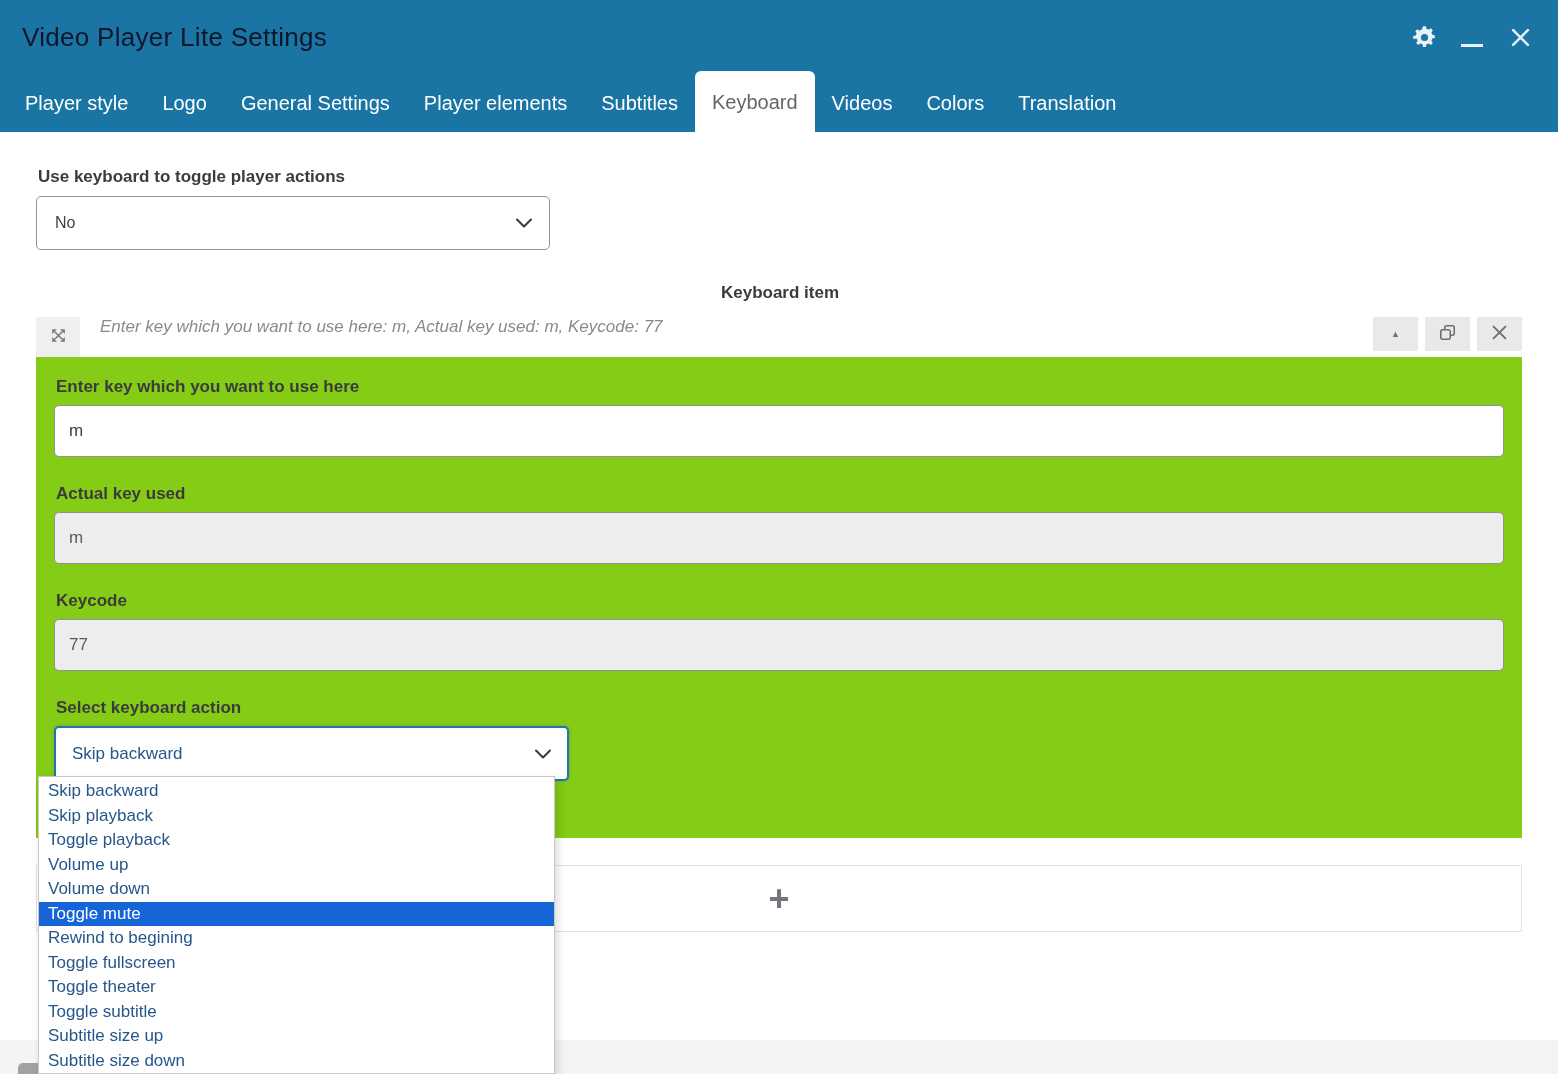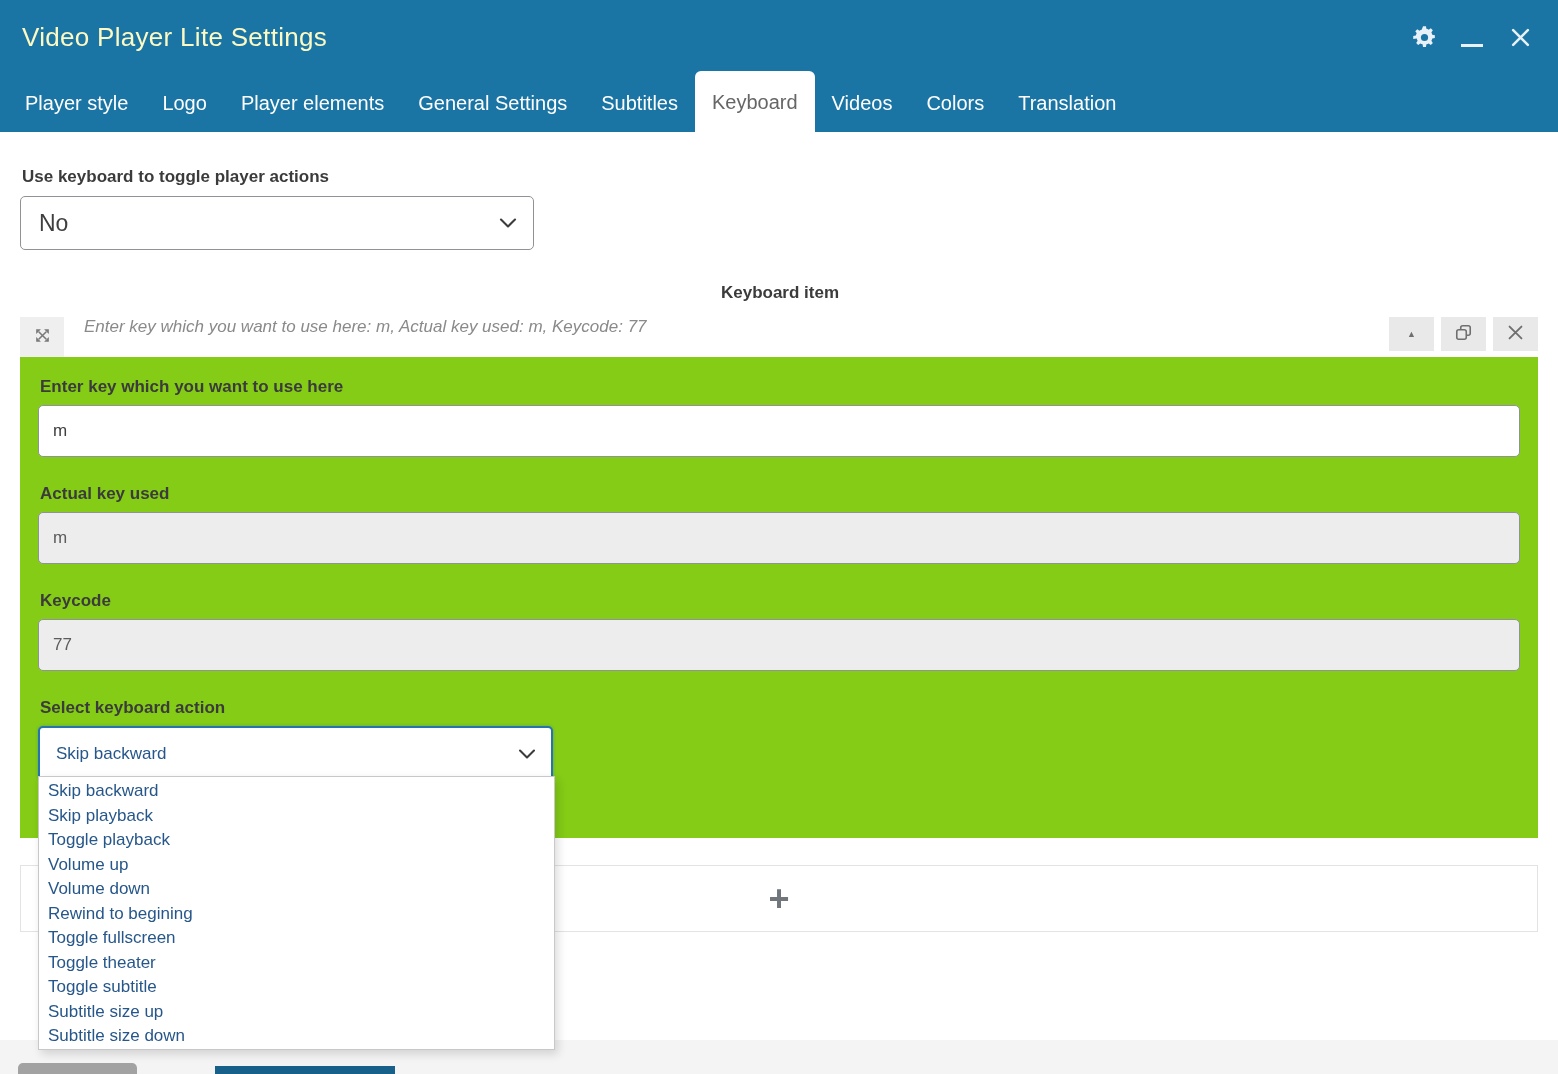--- a/index.html
+++ b/index.html
@@ -11,47 +11,47 @@
     font-family: "Liberation Sans", sans-serif;
     color: #3b3b3b;
   }
 
   
   .topbar { background: #1a75a5; }
   .titlebar {
     display: flex; justify-content: space-between; align-items: center;
     height: 74px; padding: 0 24px 0 22px;
   }
-  .app-title { color: #fef9c3; font-size: 26px; font-weight: 400; letter-spacing: .3px; }
+  .app-title { color: #0f172a; font-size: 26px; font-weight: 400; letter-spacing: .3px; }
   .window-controls { display: flex; align-items: center; gap: 20px; }
   .wc-btn { display: flex; align-items: center; justify-content: center; width: 28px; height: 28px; cursor: pointer; }
   .min-bar { width: 22px; height: 3px; background: #e8f1f7; margin-top: 16px; }
 
   .tabs { display: flex; align-items: stretch; height: 58px; padding: 0 8px; }
   .tab {
     display: flex; align-items: center; padding: 0 17px;
     color: #ffffff; font-size: 20px; cursor: pointer; white-space: nowrap;
   }
   .tab.active {
     background: #ffffff; color: #666666;
     border-radius: 6px 6px 0 0; margin-top: -3px; padding-top: 1px;
     cursor: default;
   }
 
   
-  .main { padding: 0 20px; }
+  .main { padding: 0 36px; }
   .field-label { font-size: 17px; font-weight: bold; color: #3b3b3b; margin: 0 0 9px 2px; }
   .mt-lg { margin-top: 35px; }
   .mt-md { margin-top: 33px; text-align: center; }
 
   .select-control {
     position: relative; display: flex; align-items: center;
     width: 514px; height: 54px;
     background: #ffffff; border: 1px solid #8f9296; border-radius: 5px;
-    padding: 0 40px 0 18px; font-size: 23px; color: #3f3f3f; cursor: pointer;
+    padding: 0 40px 0 18px; font-size: 16px; color: #3f3f3f; cursor: pointer;
   }
   .select-control .chev { position: absolute; right: 16px; top: 50%; transform: translateY(-50%); display: flex; }
 
   
   .panel { margin-top: 14px; }
   .panel-head { display: flex; align-items: flex-start; height: 40px; background: #ffffff; }
   .drag-handle {
     width: 44px; height: 40px; background: #efefef;
     display: flex; align-items: center; justify-content: center; cursor: grab;
   }
@@ -142,22 +142,22 @@
         <svg width="21" height="21" viewBox="0 0 20 20">
           <path d="M3 3 L17 17 M17 3 L3 17" stroke="#e8f1f7" stroke-width="2.4" stroke-linecap="round"></path>
         </svg>
       </span>
     </div>
   </div>
 
   <nav class="tabs">
     <div class="tab">Player style</div>
     <div class="tab">Logo</div>
+    <div class="tab">General Settings</div>
     <div class="tab">Player elements</div>
-    <div class="tab">General Settings</div>
     <div class="tab">Subtitles</div>
     <div class="tab active">Keyboard</div>
     <div class="tab">Videos</div>
     <div class="tab">Colors</div>
     <div class="tab">Translation</div>
   </nav>
 </div>
 
 <main class="main">
 
@@ -237,19 +237,20 @@
   <span class="footer-btn-gray"></span>
   <span class="footer-btn-blue"></span>
 </div>
 
 <div class="dropdown">
   <div class="option">Skip backward</div>
   <div class="option">Skip playback</div>
   <div class="option">Toggle playback</div>
   <div class="option">Volume up</div>
   <div class="option">Volume down</div>
+  <div class="option highlighted">Toggle mute</div>
   <div class="option">Rewind to begining</div>
   <div class="option">Toggle fullscreen</div>
   <div class="option">Toggle theater</div>
   <div class="option">Toggle subtitle</div>
   <div class="option">Subtitle size up</div>
   <div class="option">Subtitle size down</div>
 </div>
 
 </body></html>

